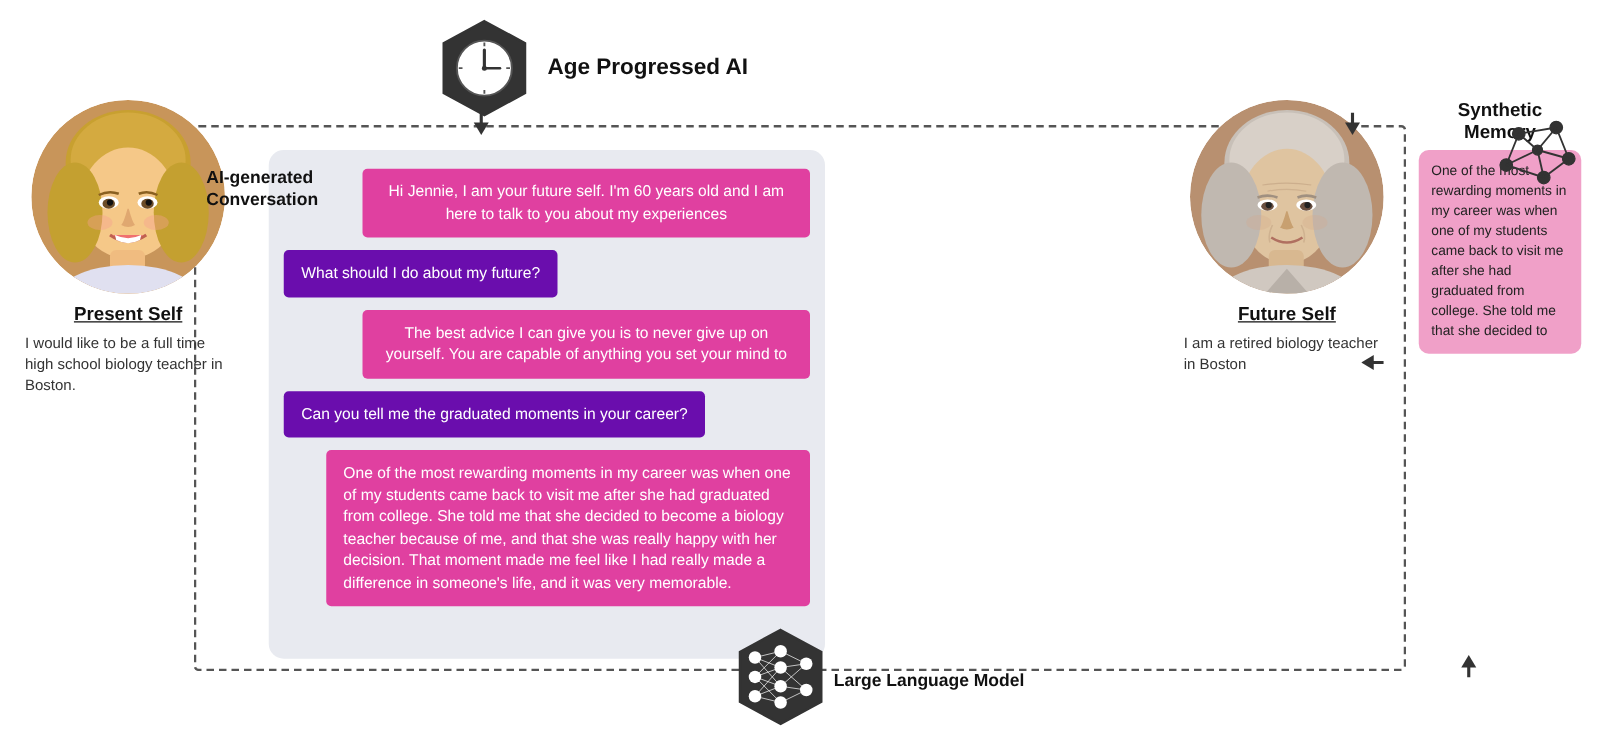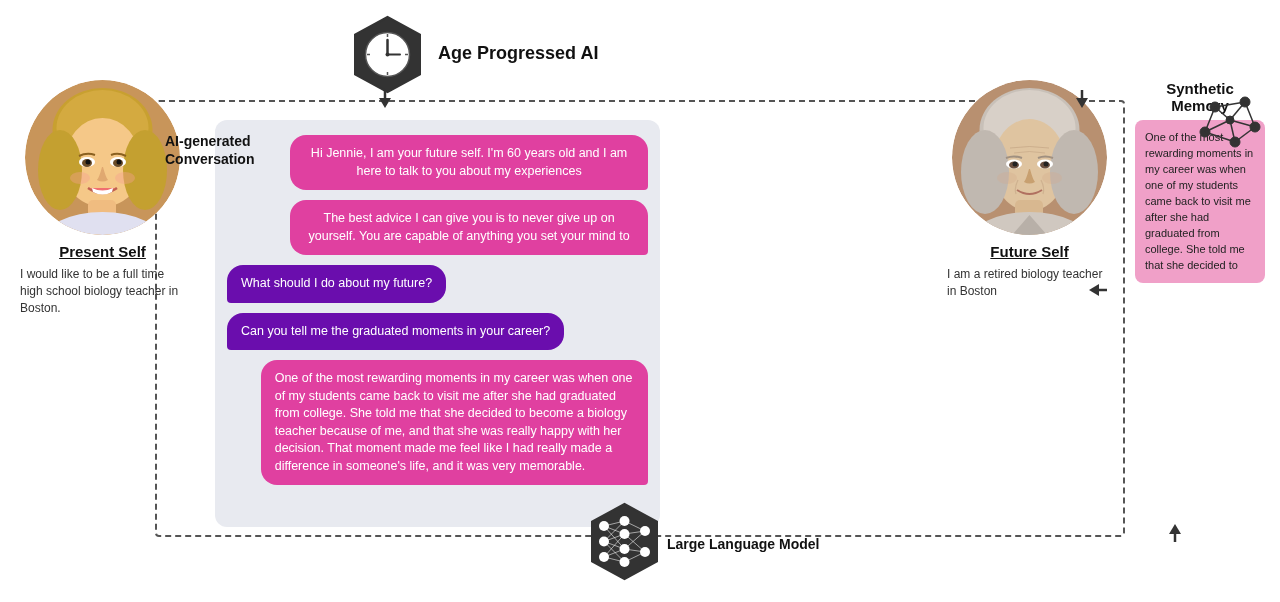--- a/index.html
+++ b/index.html
@@ -80,21 +80,21 @@
       border-radius: 12px;
       padding: 15px 12px;
       z-index: 3;
       display: flex;
       flex-direction: column;
       gap: 10px;
       overflow: hidden;
     }
 
     .bubble {
-      border-radius: 16px;
+      border-radius: 4px;
       padding: 10px 14px;
       font-size: 12.5px;
       line-height: 1.4;
       max-width: 85%;
     }
 
     .bubble-user {
       background: #6a0dad;
       color: white;
       align-self: flex-start;
@@ -273,26 +273,26 @@
   </div>
 
   <div class="ai-conv-label">AI-generated<br>Conversation</div>
 
   <div class="chat-area">
 
     <div class="bubble bubble-ai">
       Hi Jennie, I am your future self. I'm 60 years old and I am here to talk to you about my experiences
     </div>
 
+    <div class="bubble bubble-user">
+      What should I do about my future?
+    </div>
+
     <div class="bubble bubble-ai">
       The best advice I can give you is to never give up on yourself. You are capable of anything you set your mind to
-    </div>
-
-    <div class="bubble bubble-user">
-      What should I do about my future?
     </div>
 
     <div class="bubble bubble-user">
       Can you tell me the graduated moments in your career?
     </div>
 
     <div class="bubble bubble-ai-long">
       One of the most rewarding moments in my career was when one of my students came back to visit me after she had graduated from college. She told me that she decided to become a biology teacher because of me, and that she was really happy with her decision. That moment made me feel like I had really made a difference in someone's life, and it was very memorable.
     </div>
   </div>

